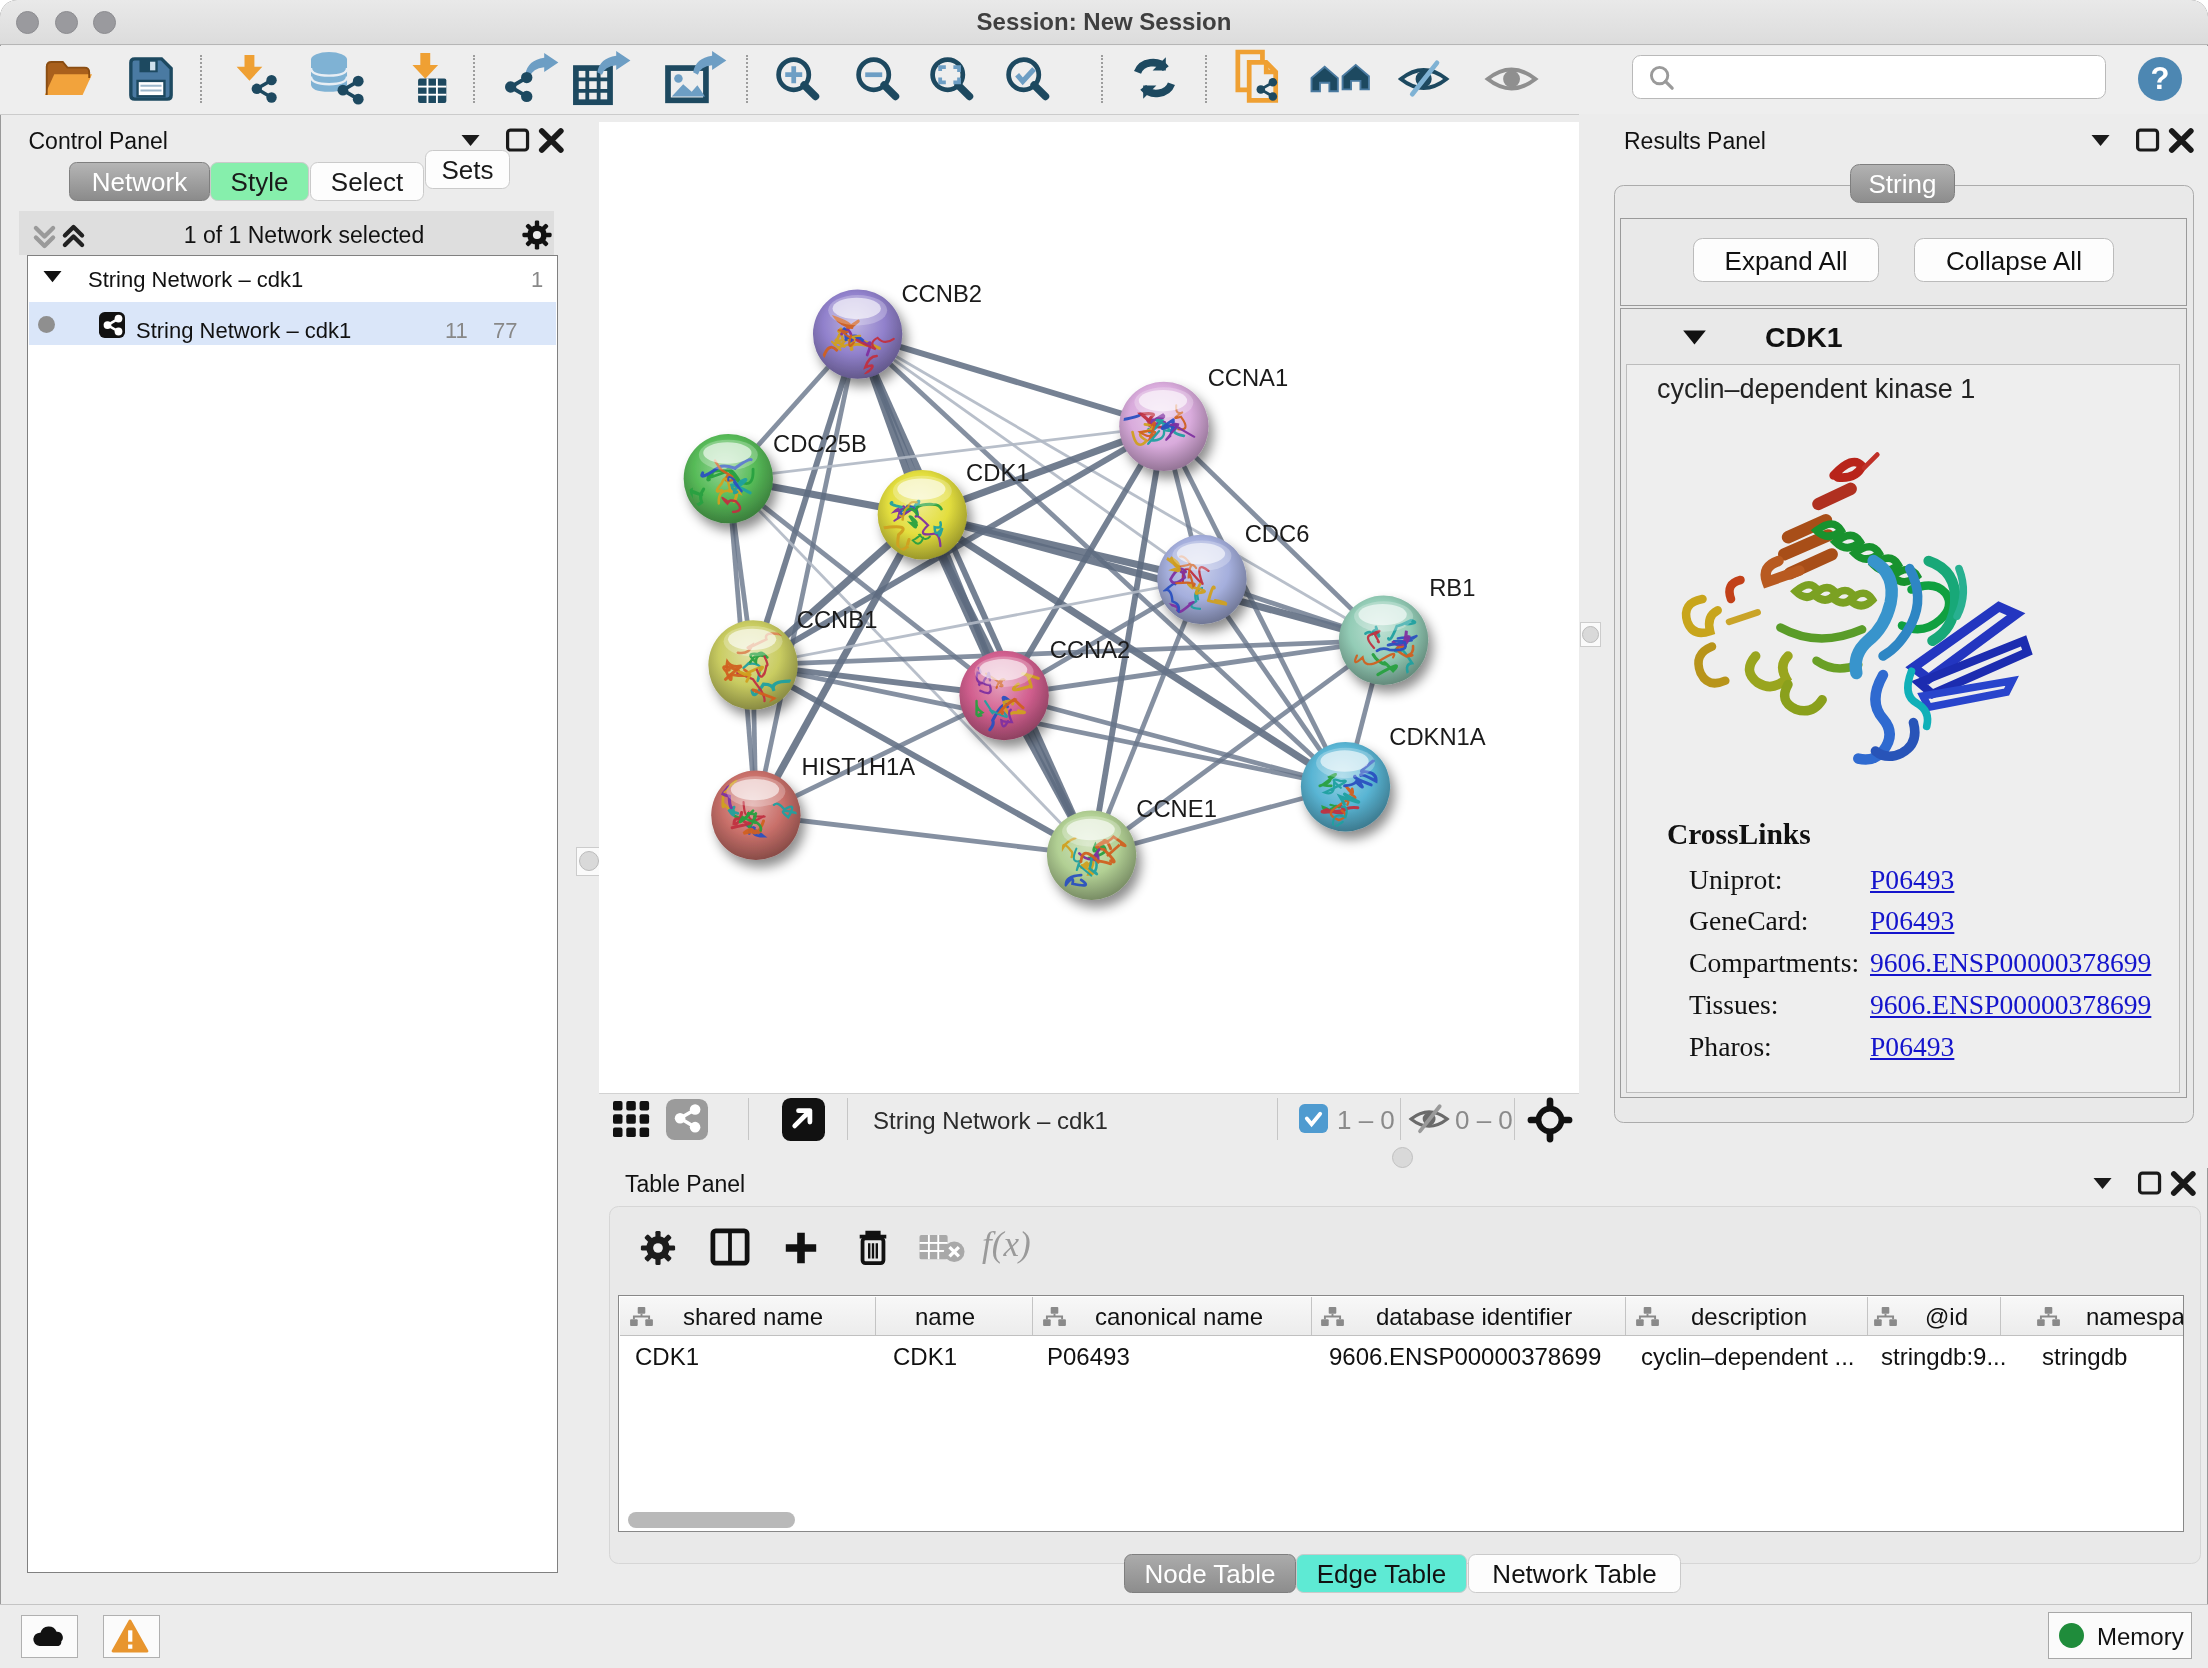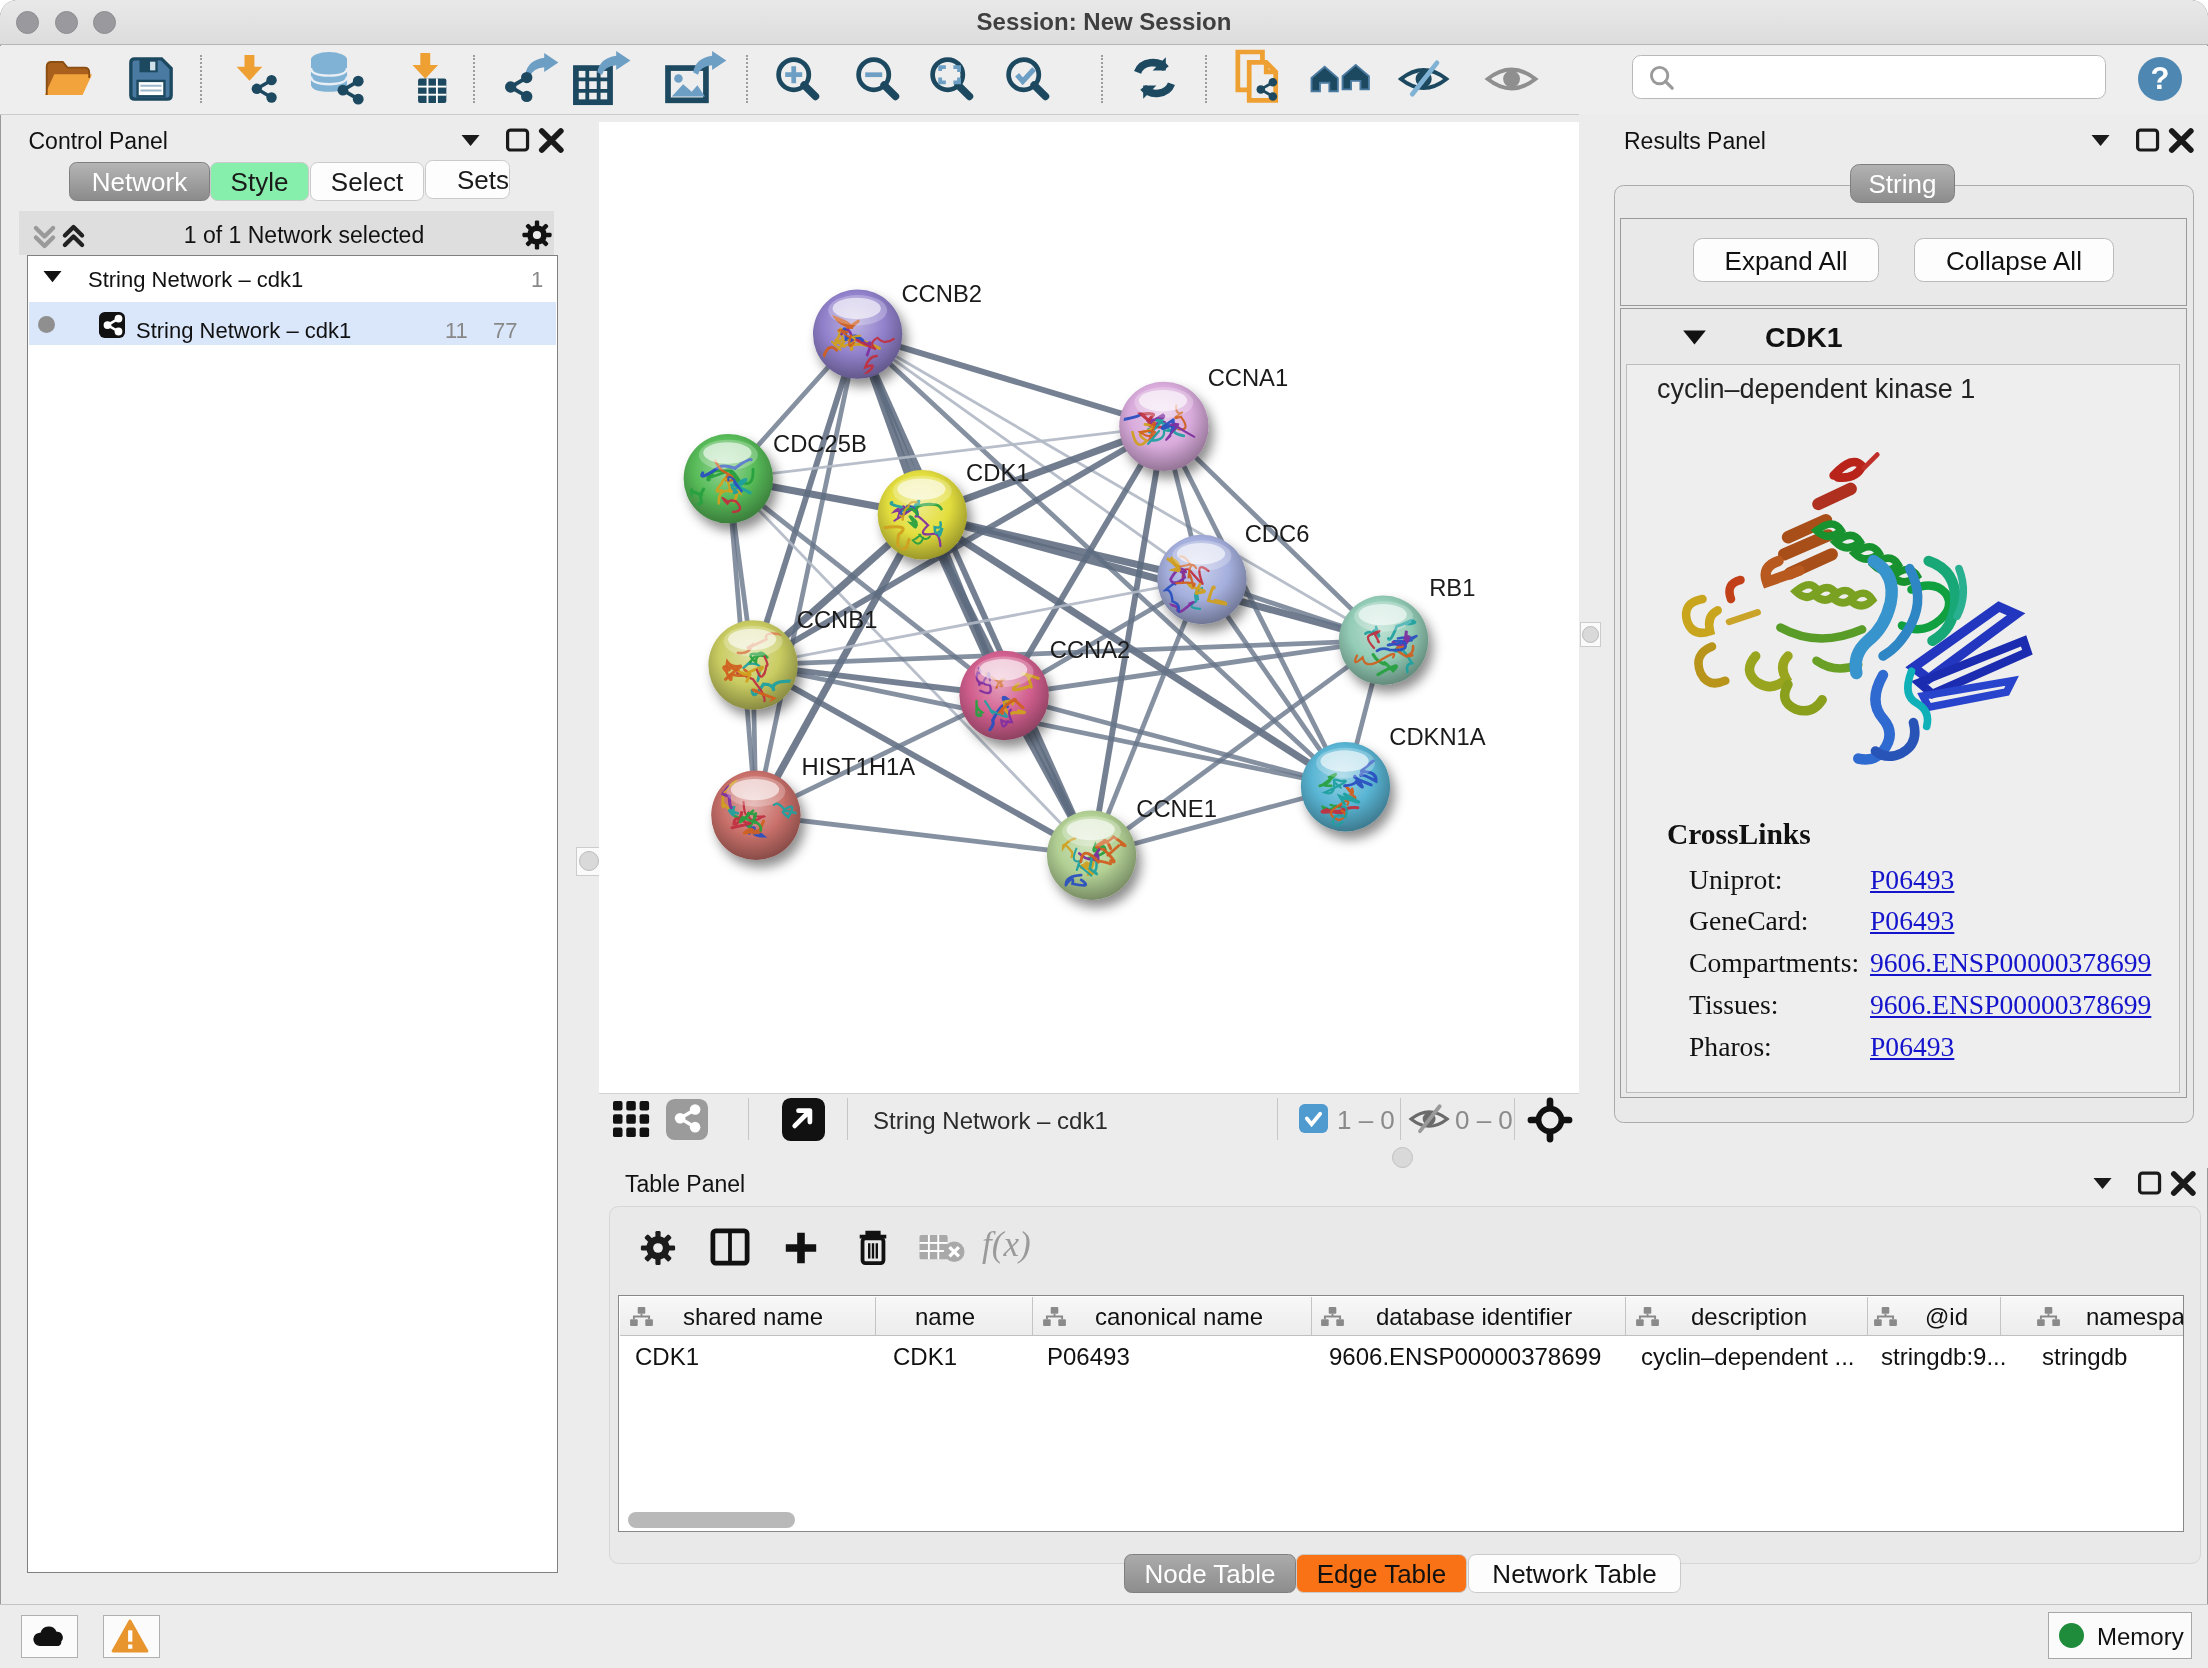--- a/index.html
+++ b/index.html
@@ -176,21 +176,21 @@
 <svg style="position:absolute;left:462px;top:129px;overflow:visible" width="114" height="23" viewBox="0 0 120 24">
       <path d="M-0.5 6.11 h19 l-9.5 11.78 z" fill="#1a1a1a"></path>
       <rect x="48" y="1" width="21" height="21" rx="3" fill="none" stroke="#1a1a1a" stroke-width="3.4"></rect>
       <g stroke="#1a1a1a" stroke-width="6" stroke-linecap="round">
         <path d="M84 2 l20 20 m0 -20 l-20 20"></path>
       </g>
     </svg>
 <div class="abs lab" style="left:69px;top:162px;width:141px;height:39px;background:linear-gradient(#b5b5b5,#8b8b8b);color:#fff;border:1px solid #7f7f7f;border-radius:7.6px;font-size:26px;text-align:center;line-height:39px;box-sizing:border-box;">Network</div>
 <div class="abs lab" style="left:210px;top:162px;width:99px;height:39px;background:#86efac;color:#1a1a1a;border:1px solid #cacaca;border-radius:7.6px;font-size:26px;text-align:center;line-height:39px;box-sizing:border-box;">Style</div>
 <div class="abs lab" style="left:310px;top:162px;width:114px;height:39px;background:#fdfdfd;color:#1a1a1a;border:1px solid #cacaca;border-radius:7.6px;font-size:26px;text-align:center;line-height:39px;box-sizing:border-box;">Select</div>
-<div class="abs lab" style="left:425px;top:160px;width:85px;height:39px;background:#fdfdfd;color:#1a1a1a;border:1px solid #cacaca;border-radius:7.6px;font-size:26px;text-align:right;line-height:39px;box-sizing:border-box;">Sets</div>
+<div class="abs lab" style="left:425px;top:150px;width:85px;height:39px;background:#fdfdfd;color:#1a1a1a;border:1px solid #cacaca;border-radius:7.6px;font-size:26px;text-align:center;line-height:39px;box-sizing:border-box;">Sets</div>
 <div class="abs" style="left:17px;top:184px;width:539px;height:1405px;background:#e7e7e7;border:1px solid #d0d0d0;border-radius:9.5px;z-index:-1;"></div>
 <div class="abs" style="left:19px;top:211px;width:535px;height:44px;background:#dedede;"></div>
 <svg style="position:absolute;left:34px;top:226px;overflow:visible" width="21" height="21" viewBox="0 0 22 22">
       <path d="M2 2 l9 9 9 -9 M2 12 l9 9 9 -9" fill="none" stroke-width="4.5" stroke-linecap="round" stroke-linejoin="round" stroke="#9a9a9a"></path>
     </svg>
 <svg style="position:absolute;left:63px;top:226px;overflow:visible" width="21" height="21" viewBox="0 0 22 22">
       <g transform="translate(0,22) scale(1,-1)">
         <path d="M2 2 l9 9 9 -9 M2 12 l9 9 9 -9" fill="none" stroke-width="4.5" stroke-linecap="round" stroke-linejoin="round" stroke="#222"></path>
       </g>
     </svg>
@@ -785,21 +785,21 @@
 <div class="abs lab" style="left:2086px;top:1303px;width:97px;overflow:hidden;font-size:24px;color:#111;">namespace</div>
 <div class="abs lab" style="left:635px;top:1343px;font-size:24px;color:#111;">CDK1</div>
 <div class="abs lab" style="left:893px;top:1343px;font-size:24px;color:#111;">CDK1</div>
 <div class="abs lab" style="left:1047px;top:1343px;font-size:24px;color:#111;">P06493</div>
 <div class="abs lab" style="left:1329px;top:1343px;font-size:24px;color:#111;">9606.ENSP00000378699</div>
 <div class="abs lab" style="left:1641px;top:1343px;font-size:24px;color:#111;">cyclin–dependent ...</div>
 <div class="abs lab" style="left:1881px;top:1343px;font-size:24px;color:#111;">stringdb:9...</div>
 <div class="abs lab" style="left:2042px;top:1343px;font-size:24px;color:#111;">stringdb</div>
 <div class="abs" style="left:628px;top:1512px;width:167px;height:16px;border-radius:8.6px;background:#b9b9b9;"></div>
 <div class="abs lab" style="left:1124px;top:1554px;width:172px;height:39px;background:linear-gradient(#ababab,#8d8d8d);color:#fff;border:1px solid #7f7f7f;border-radius:7.6px;font-size:26px;text-align:center;line-height:39px;box-sizing:border-box;">Node Table</div>
-<div class="abs lab" style="left:1296px;top:1554px;width:171px;height:39px;background:#f97316;color:#111;border:1px solid #cacaca;border-radius:7.6px;font-size:26px;text-align:center;line-height:39px;box-sizing:border-box;">Edge Table</div>
+<div class="abs lab" style="left:1296px;top:1554px;width:171px;height:39px;background:#5eead4;color:#111;border:1px solid #cacaca;border-radius:7.6px;font-size:26px;text-align:center;line-height:39px;box-sizing:border-box;">Edge Table</div>
 <div class="abs lab" style="left:1468px;top:1554px;width:213px;height:39px;background:#fdfdfd;color:#111;border:1px solid #cacaca;border-radius:7.6px;font-size:26px;text-align:center;line-height:39px;box-sizing:border-box;">Network Table</div>
 <div class="abs" style="left:0;top:1604px;width:2208px;height:65px;background:#ececec;border-top:1.9px solid #c4c4c4;"></div>
 <div class="abs" style="left:21px;top:1615px;width:55px;height:41px;background:#fbfbfb;border:1px solid #b0b0b0;"></div>
 <svg style="position:absolute;left:30px;top:1623px;overflow:visible" width="38" height="27" viewBox="0 0 40 28">
       <path d="M10 24 a7 7 0 0 1 1 -14 a9 9 0 0 1 17 -1 a6 6 0 0 1 5 10 a5 5 0 0 1 -3 5 z" fill="#111"></path>
     </svg>
 <div class="abs" style="left:103px;top:1615px;width:55px;height:41px;background:#fbfbfb;border:1px solid #b0b0b0;"></div>
 <svg style="position:absolute;left:112px;top:1619px;overflow:visible" width="36" height="34" viewBox="0 0 38 36">
       <path d="M19 2 L37 34 H1 z" fill="#e8952e" stroke="#e8952e" stroke-linejoin="round" stroke-width="3"></path>
       <rect x="17" y="12" width="4.5" height="12" fill="#fff"></rect>

